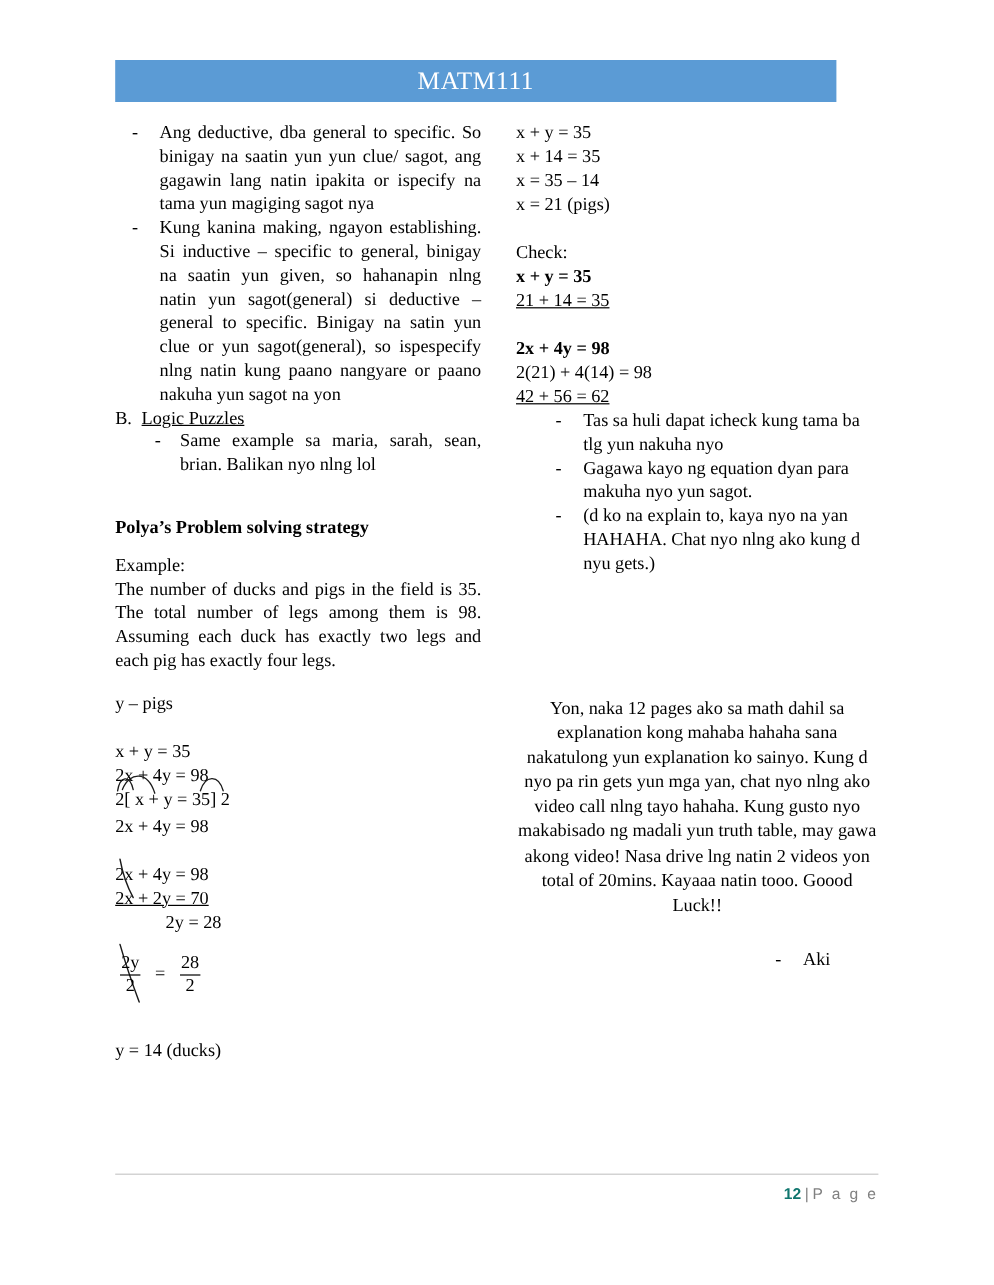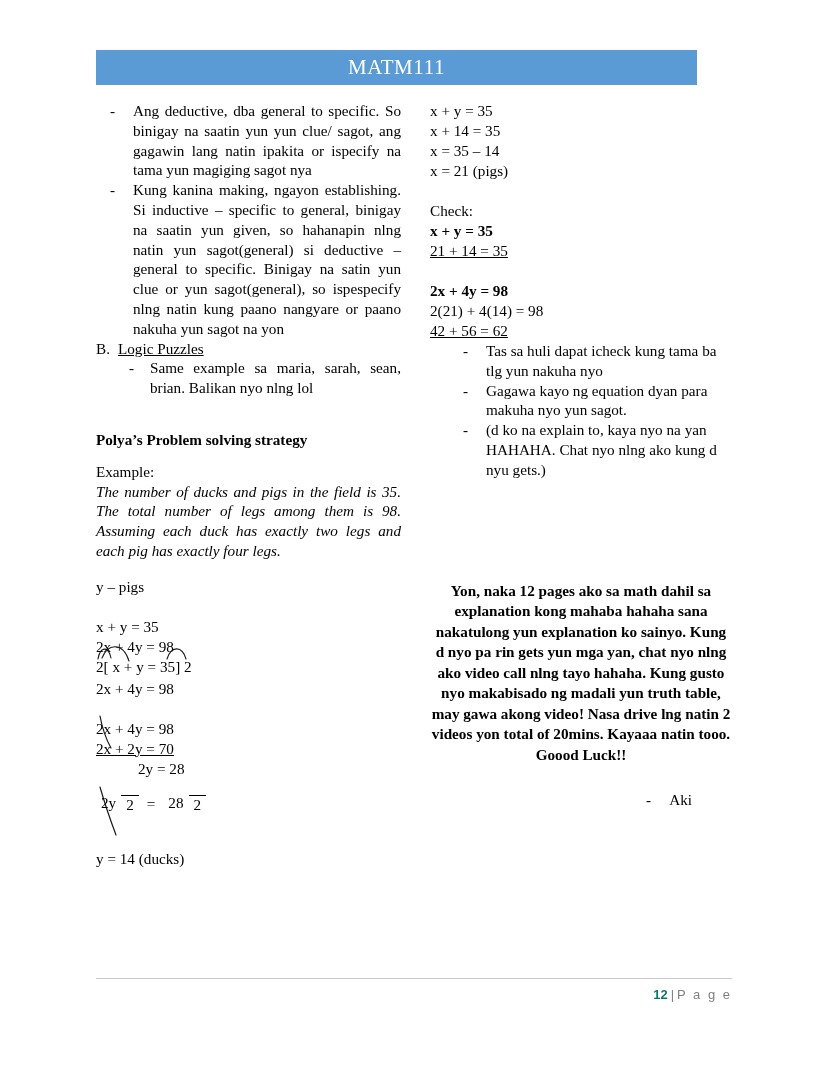--- a/index.html
+++ b/index.html
@@ -48,21 +48,21 @@
     top: 101px;
     width: 302px;
   }
 
   
   .para {
     font-size: 15.2px;
     line-height: 19.8px;
     margin: 0;
   }
-  .just { text-align: justify; font-style: italic; }
+  .just { text-align: justify; }
   .bold { font-weight: bold; }
   .underline { text-decoration: underline; }
   .spacer-12 { height: 12px; }
   .spacer-16 { height: 16px; }
   .spacer-20 { height: 20px; }
 
   
   .dash-list {
     margin: 0;
     padding: 0;
@@ -130,20 +130,21 @@
 
   
   .frac-row {
     display: flex;
     align-items: center;
     font-size: 15.2px;
     position: relative;
   }
   .frac {
     display: inline-flex;
+    flex-direction: column;
     align-items: center;
     vertical-align: middle;
     position: relative;
   }
   .frac .num {
     padding: 0 5px 1px 5px;
     line-height: 16px;
   }
   .frac .den {
     padding: 1px 5px 0 5px;
@@ -153,21 +154,20 @@
   .eqsign {
     margin: 0 8px;
   }
 
   
   .closing {
     font-size: 15.2px;
     line-height: 20.5px;
     text-align: center;
     text-indent: 0;
-    font-weight: bold;
   }
   .sign-line {
     margin-top: 26px;
     font-size: 15.2px;
     padding-left: 216px;
     white-space: pre;
   }
 
   
   .footer-rule {

